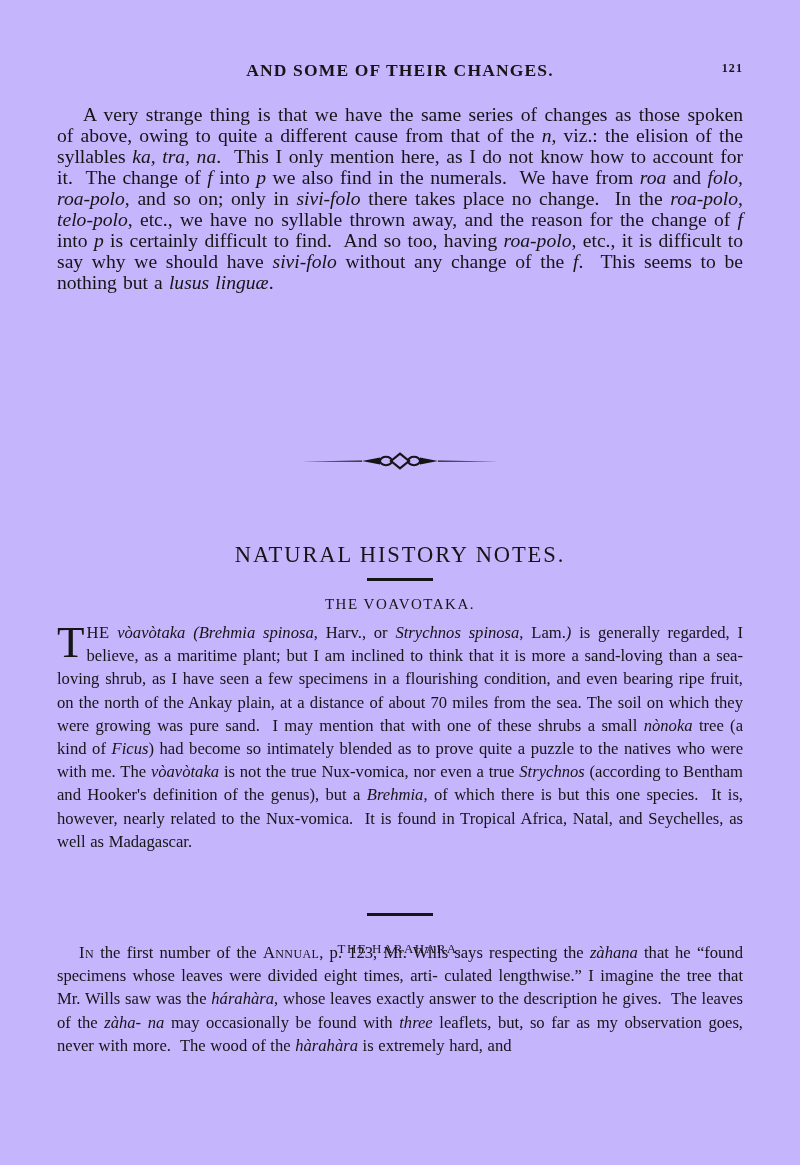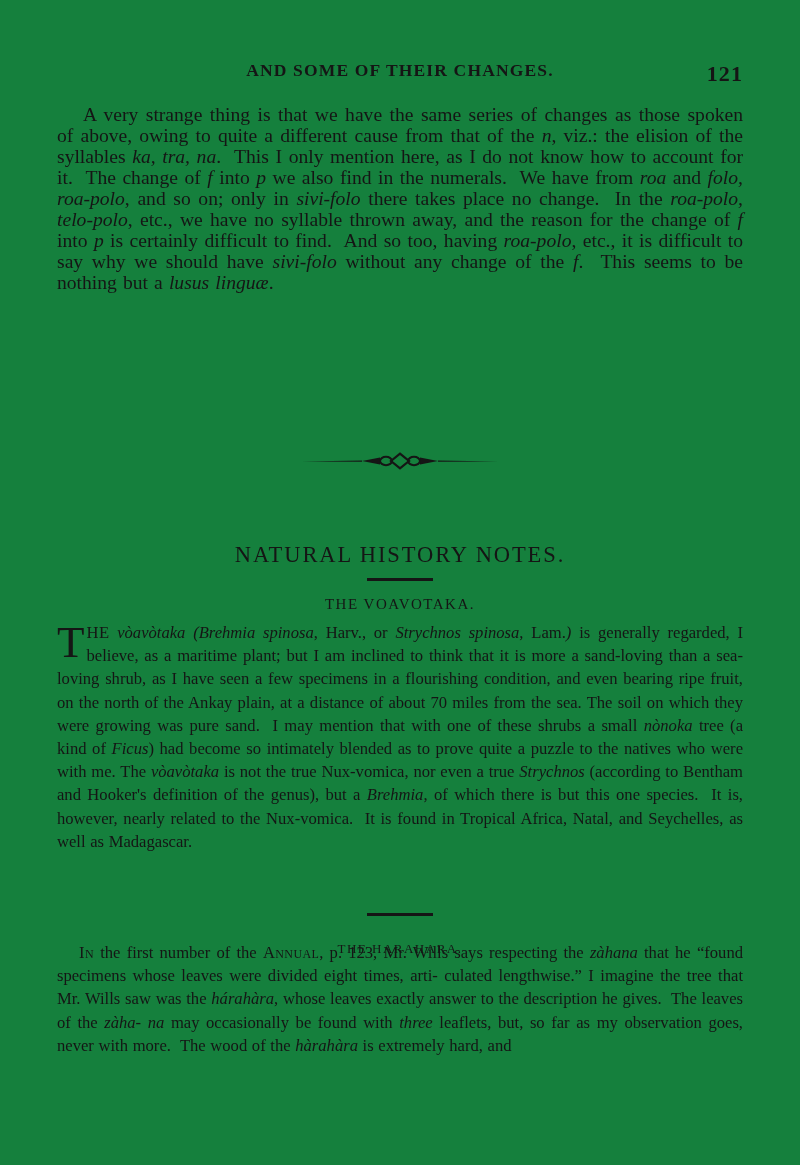--- a/index.html
+++ b/index.html
@@ -14,21 +14,21 @@
     font-family: "Liberation Serif", "DejaVu Serif", serif;
     color: #151515;
     overflow: hidden;
   }
 
   .page {
     position: absolute;
     left: 0; top: 0;
     width: 800px;
     height: 1165px;
-    background: #15803d;
+    background: #c4b5fd;
   }
 
   
   .runhead {
     position: absolute;
     left: 57px;
     top: 60px;
     width: 686px;
     height: 26px;
   }
@@ -40,21 +40,21 @@
     letter-spacing: 1.15px;
     font-variant: small-caps;
     text-transform: uppercase;
     font-weight: 600;
     white-space: nowrap;
   }
   .runhead-folio {
     position: absolute;
     right: 0;
     top: 1px;
-    font-size: 22px;
+    font-size: 12px;
     letter-spacing: 1.1px;
     font-weight: 600;
   }
 
   
   .block-top {
     position: absolute;
     left: 57px;
     top: 104px;
     width: 686px;

